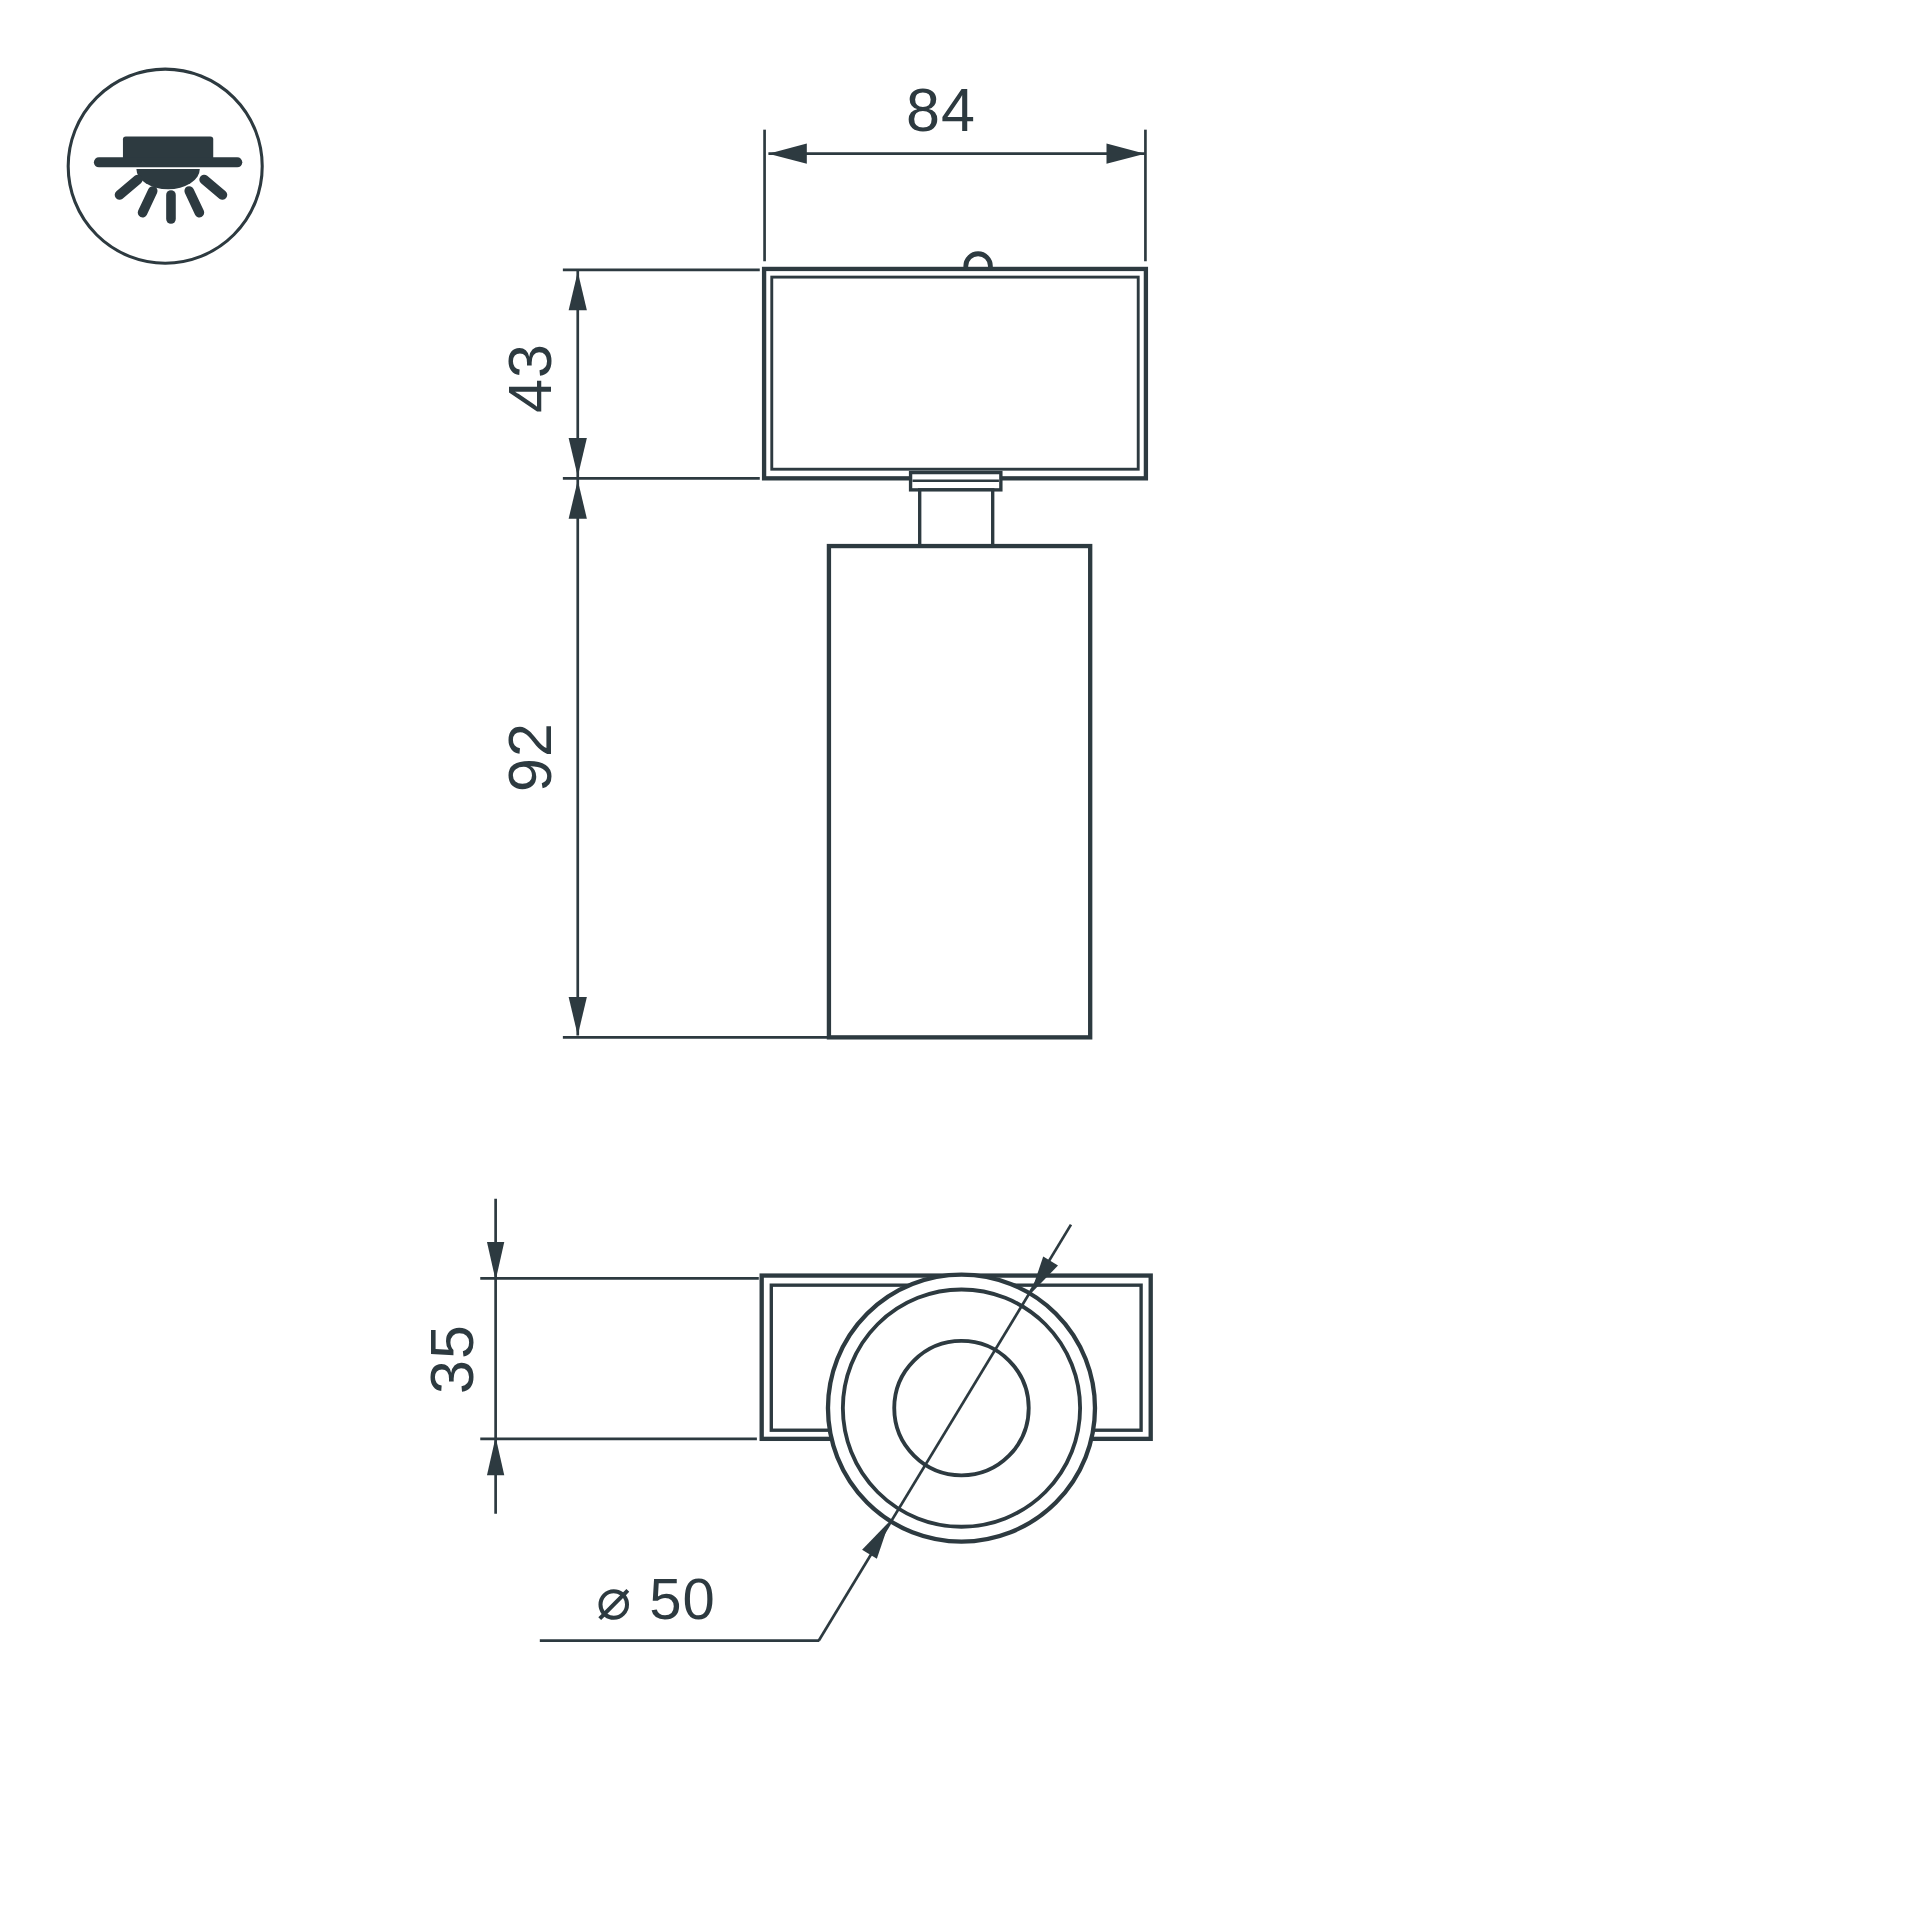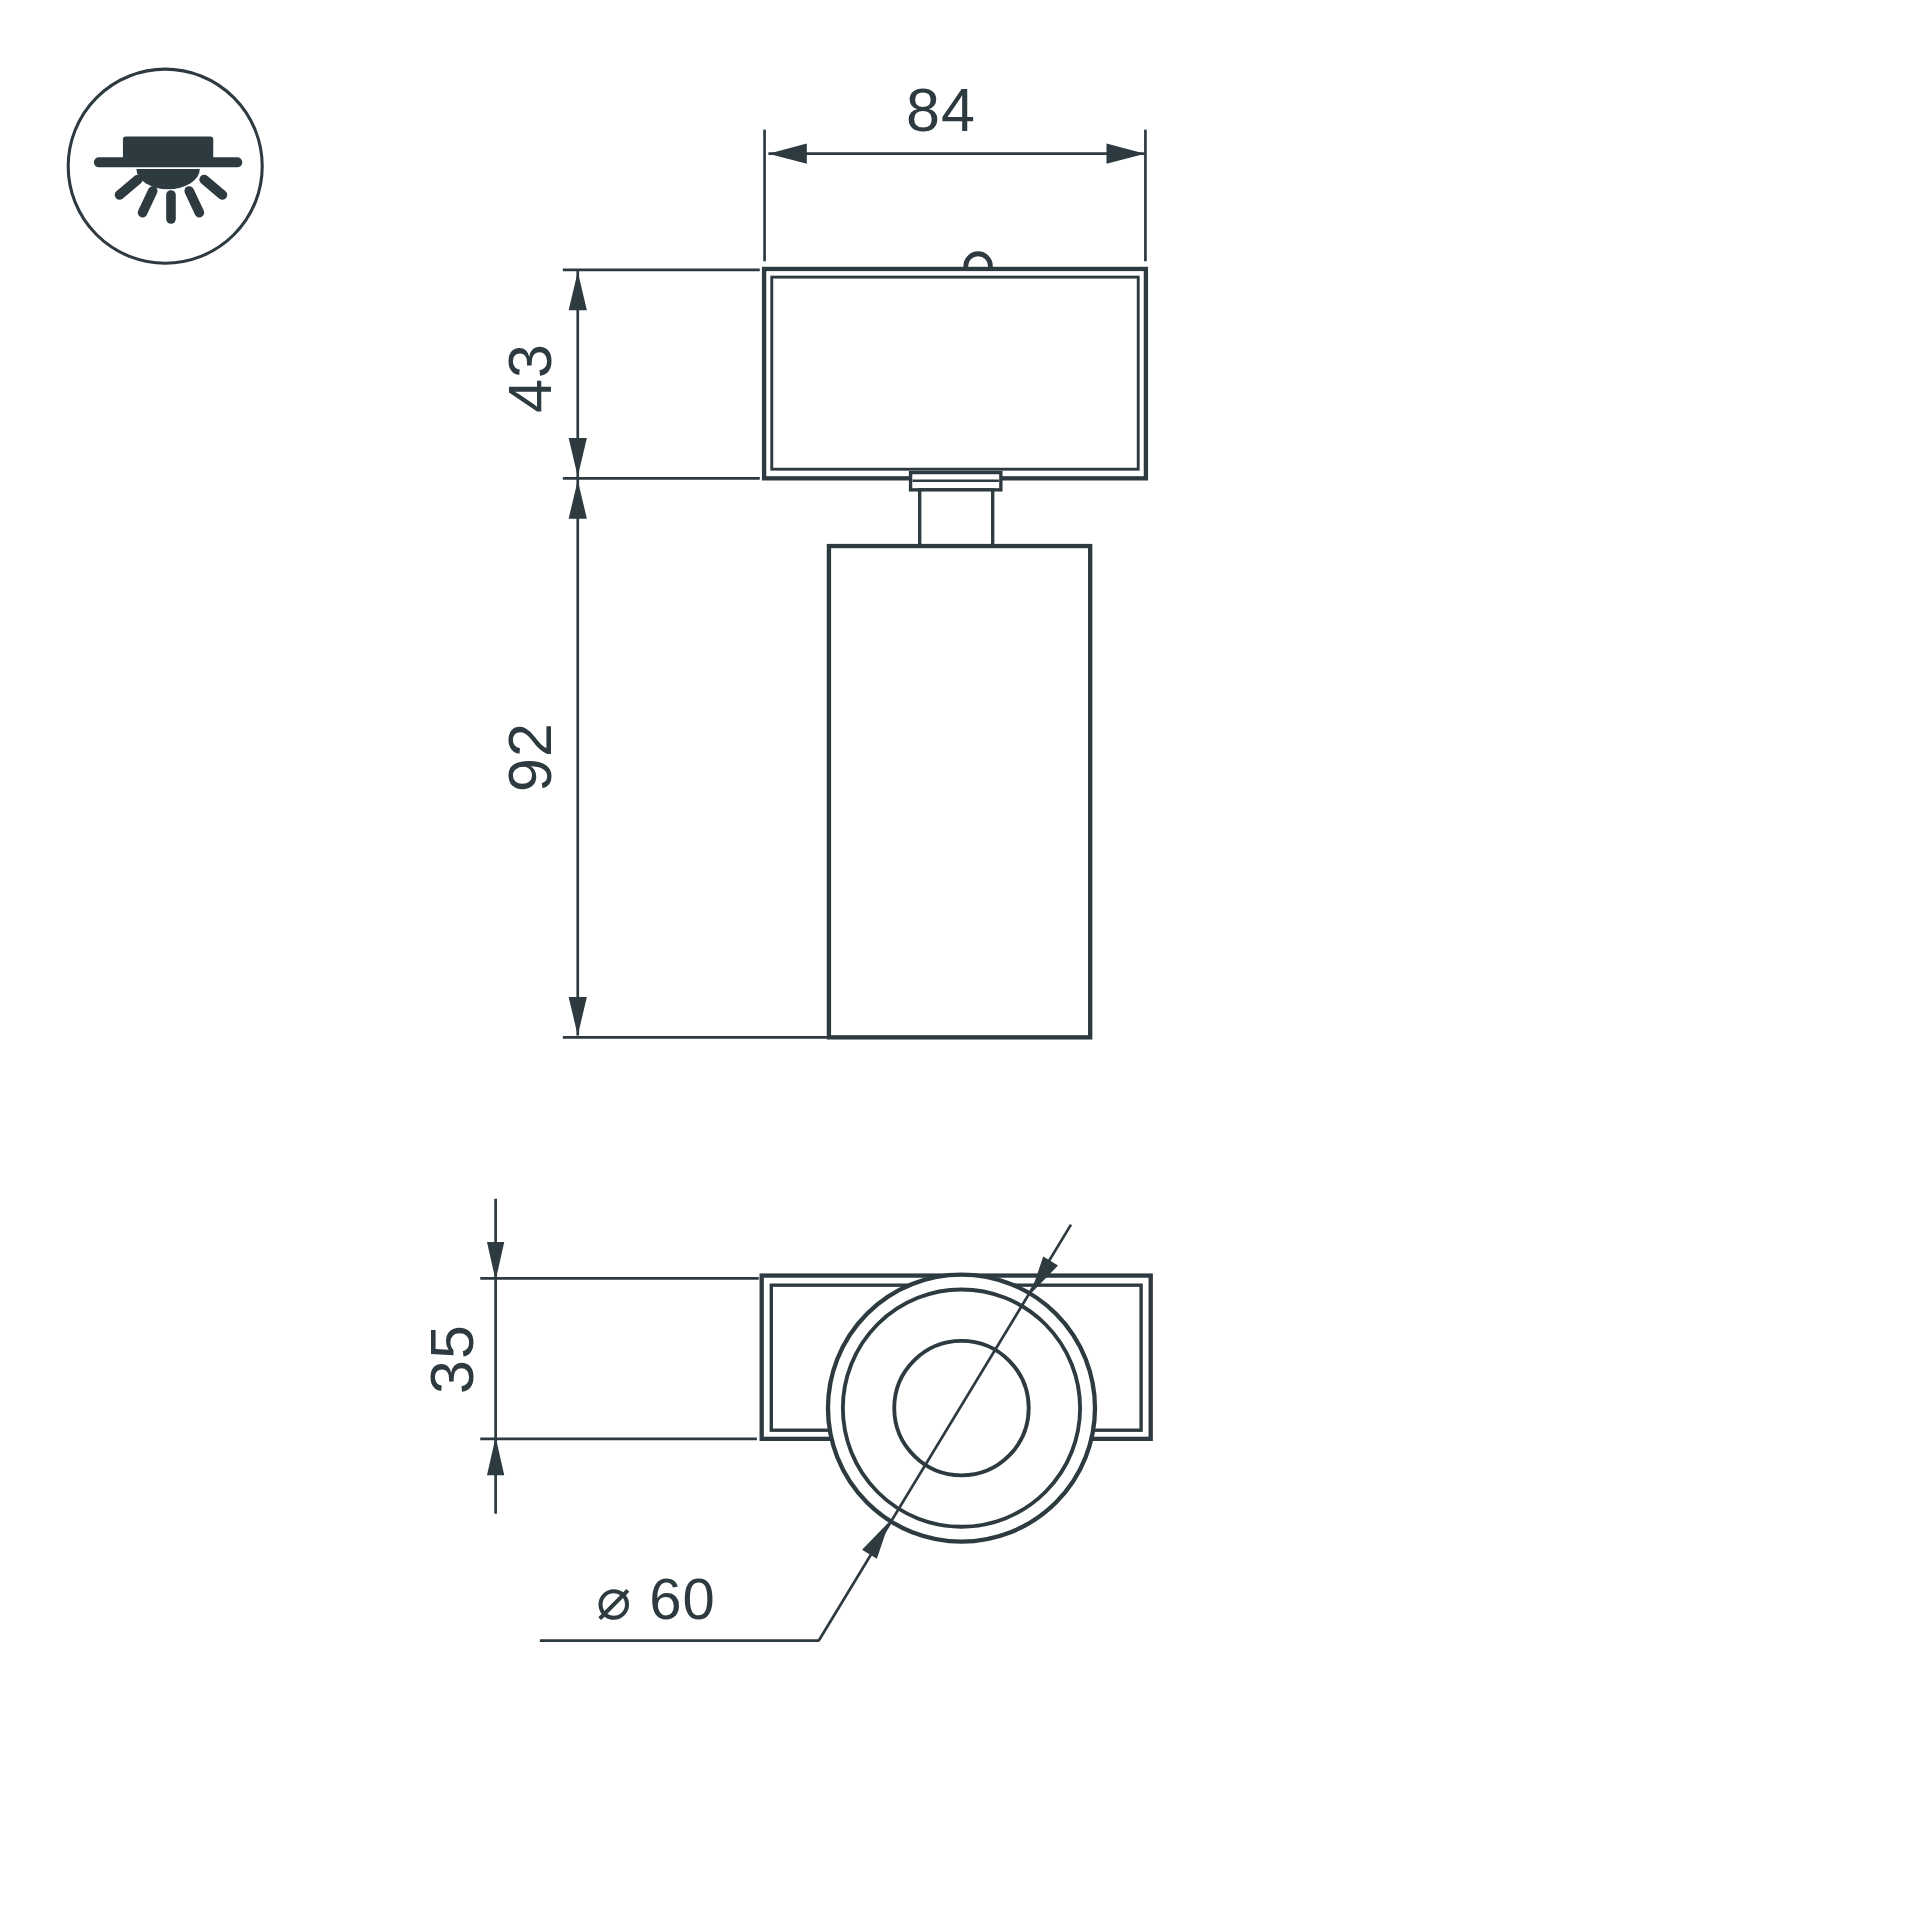--- a/index.html
+++ b/index.html
@@ -114,16 +114,16 @@
   </svg>
 
   <div class="dim-label" style="left:941px; top:110px;">84</div>
 
   <div class="dim-label rot" style="left:530px; top:378px;">43</div>
 
   <div class="dim-label rot" style="left:530px; top:757px;">92</div>
 
   <div class="dim-label rot" style="left:452px; top:1359px;">35</div>
 
-  <div class="dim-label dia" style="left:656px; top:1599px;">⌀ 60</div>
+  <div class="dim-label dia" style="left:656px; top:1599px;">⌀ 50</div>
 
 </div>
 
 
 </body></html>

